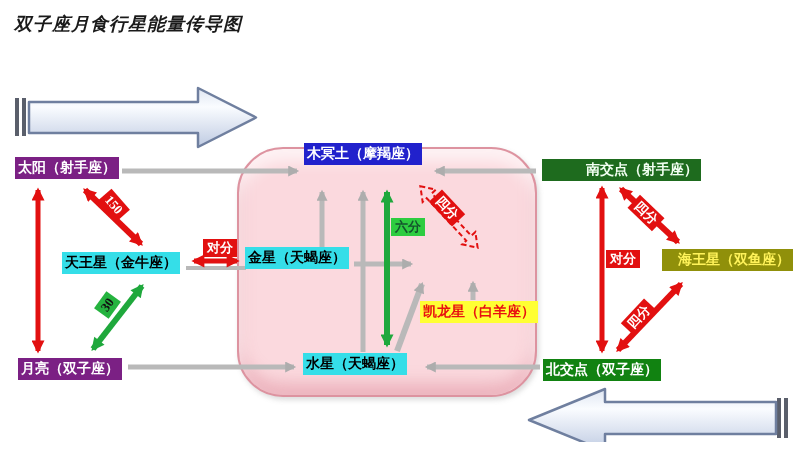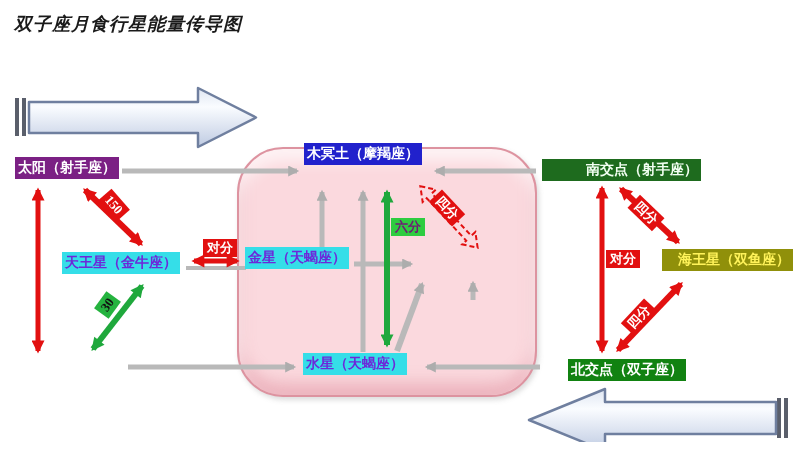--- a/index.html
+++ b/index.html
@@ -11,31 +11,31 @@
   
   #core-panel{position:absolute;left:237px;top:147px;width:296px;height:246px;
 
          background:#FBD9DE;border:2px solid #DD93A0;border-radius:46px;
          box-shadow:inset 0 12px 16px rgba(255,255,255,.7), inset 0 -12px 16px rgba(210,110,130,.35),
                     2px 3px 5px rgba(120,120,120,.25);}
   
   .node{position:absolute;font:bold 14px "Liberation Serif",serif;padding:2px 3px;
         white-space:nowrap;z-index:6;line-height:18px;}
   .n-purple{background:#7B2084;color:#ffffff;}
-  .n-cyan{background:#35DEE8;color:#6d28d9;}
+  .n-cyan{background:#35DEE8;color:#000000;}
   .n-blue{background:#2121CC;color:#ffffff;}
   .n-yellow{background:#FFFF33;color:#E81010;}
   .n-dkgreen{background:#1E6B1E;color:#f2fff2;padding-left:44px;}
   .n-green{background:#118211;color:#ffffff;}
   .n-olive{background:#90900A;color:#FFF35A;padding-left:16px;}
   
   .asp{position:absolute;font:bold 13px "Liberation Serif",serif;padding:1px 4px;
        white-space:nowrap;z-index:7;line-height:16px;}
   .a-red{background:#E21010;color:#ffffff;}
-  .a-green{background:#2ECC40;color:#701a75;}
+  .a-green{background:#2ECC40;color:#14532d;}
   .a-green2{background:#25B33F;color:#111111;}
   .rot{transform-origin:center center;}
 </style>
 </head>
 <body>
 
 <div id="stage">
 
   <div id="page-title">双子座月食行星能量传导图</div>
 
@@ -101,26 +101,28 @@
     </g>
 
     <g stroke="#1FA83C" fill="none">
       <line x1="387" y1="192" x2="387" y2="345" stroke-width="6" marker-start="url(#mGreen)" marker-end="url(#mGreen)"></line>
       <line x1="142" y1="286" x2="93" y2="349" stroke-width="6" marker-start="url(#mGreen)" marker-end="url(#mGreen)"></line>
     </g>
   </svg>
 
   <div class="node n-purple" style="left:15px;top:157px">太阳（射手座）</div>
   <div class="node n-cyan" style="left:62px;top:252px">天王星（金牛座）</div>
+  <div class="node n-purple" style="left:18px;top:358px">月亮（双子座）</div>
   <div class="node n-blue" style="left:304px;top:143px">木冥土（摩羯座）</div>
   <div class="node n-cyan" style="left:245px;top:247px">金星（天蝎座）</div>
+  <div class="node n-yellow" style="left:420px;top:301px">凯龙星（白羊座）</div>
   <div class="node n-cyan" style="left:303px;top:353px">水星（天蝎座）</div>
   <div class="node n-dkgreen" style="left:542px;top:159px">南交点（射手座）</div>
   <div class="node n-olive" style="left:662px;top:249px">海王星（双鱼座）</div>
-  <div class="node n-green" style="left:568px;top:359px">北交点（双子座）</div>
+  <div class="node n-green" style="left:543px;top:359px">北交点（双子座）</div>
 
   <div class="asp a-red rot" style="left:100px;top:196px;transform:rotate(49deg)">150</div>
   <div class="asp a-green2 rot" style="left:97px;top:296px;transform:rotate(-54deg)">30</div>
   <div class="asp a-red" style="left:203px;top:239px">对分</div>
   <div class="asp a-green" style="left:391px;top:218px">六分</div>
   <div class="asp a-red rot" style="left:430px;top:199px;transform:rotate(47deg)">四分</div>
   <div class="asp a-red" style="left:606px;top:250px">对分</div>
   <div class="asp a-red rot" style="left:629px;top:204px;transform:rotate(44deg)">四分</div>
   <div class="asp a-red rot" style="left:622px;top:308px;transform:rotate(-47deg)">四分</div>
 

